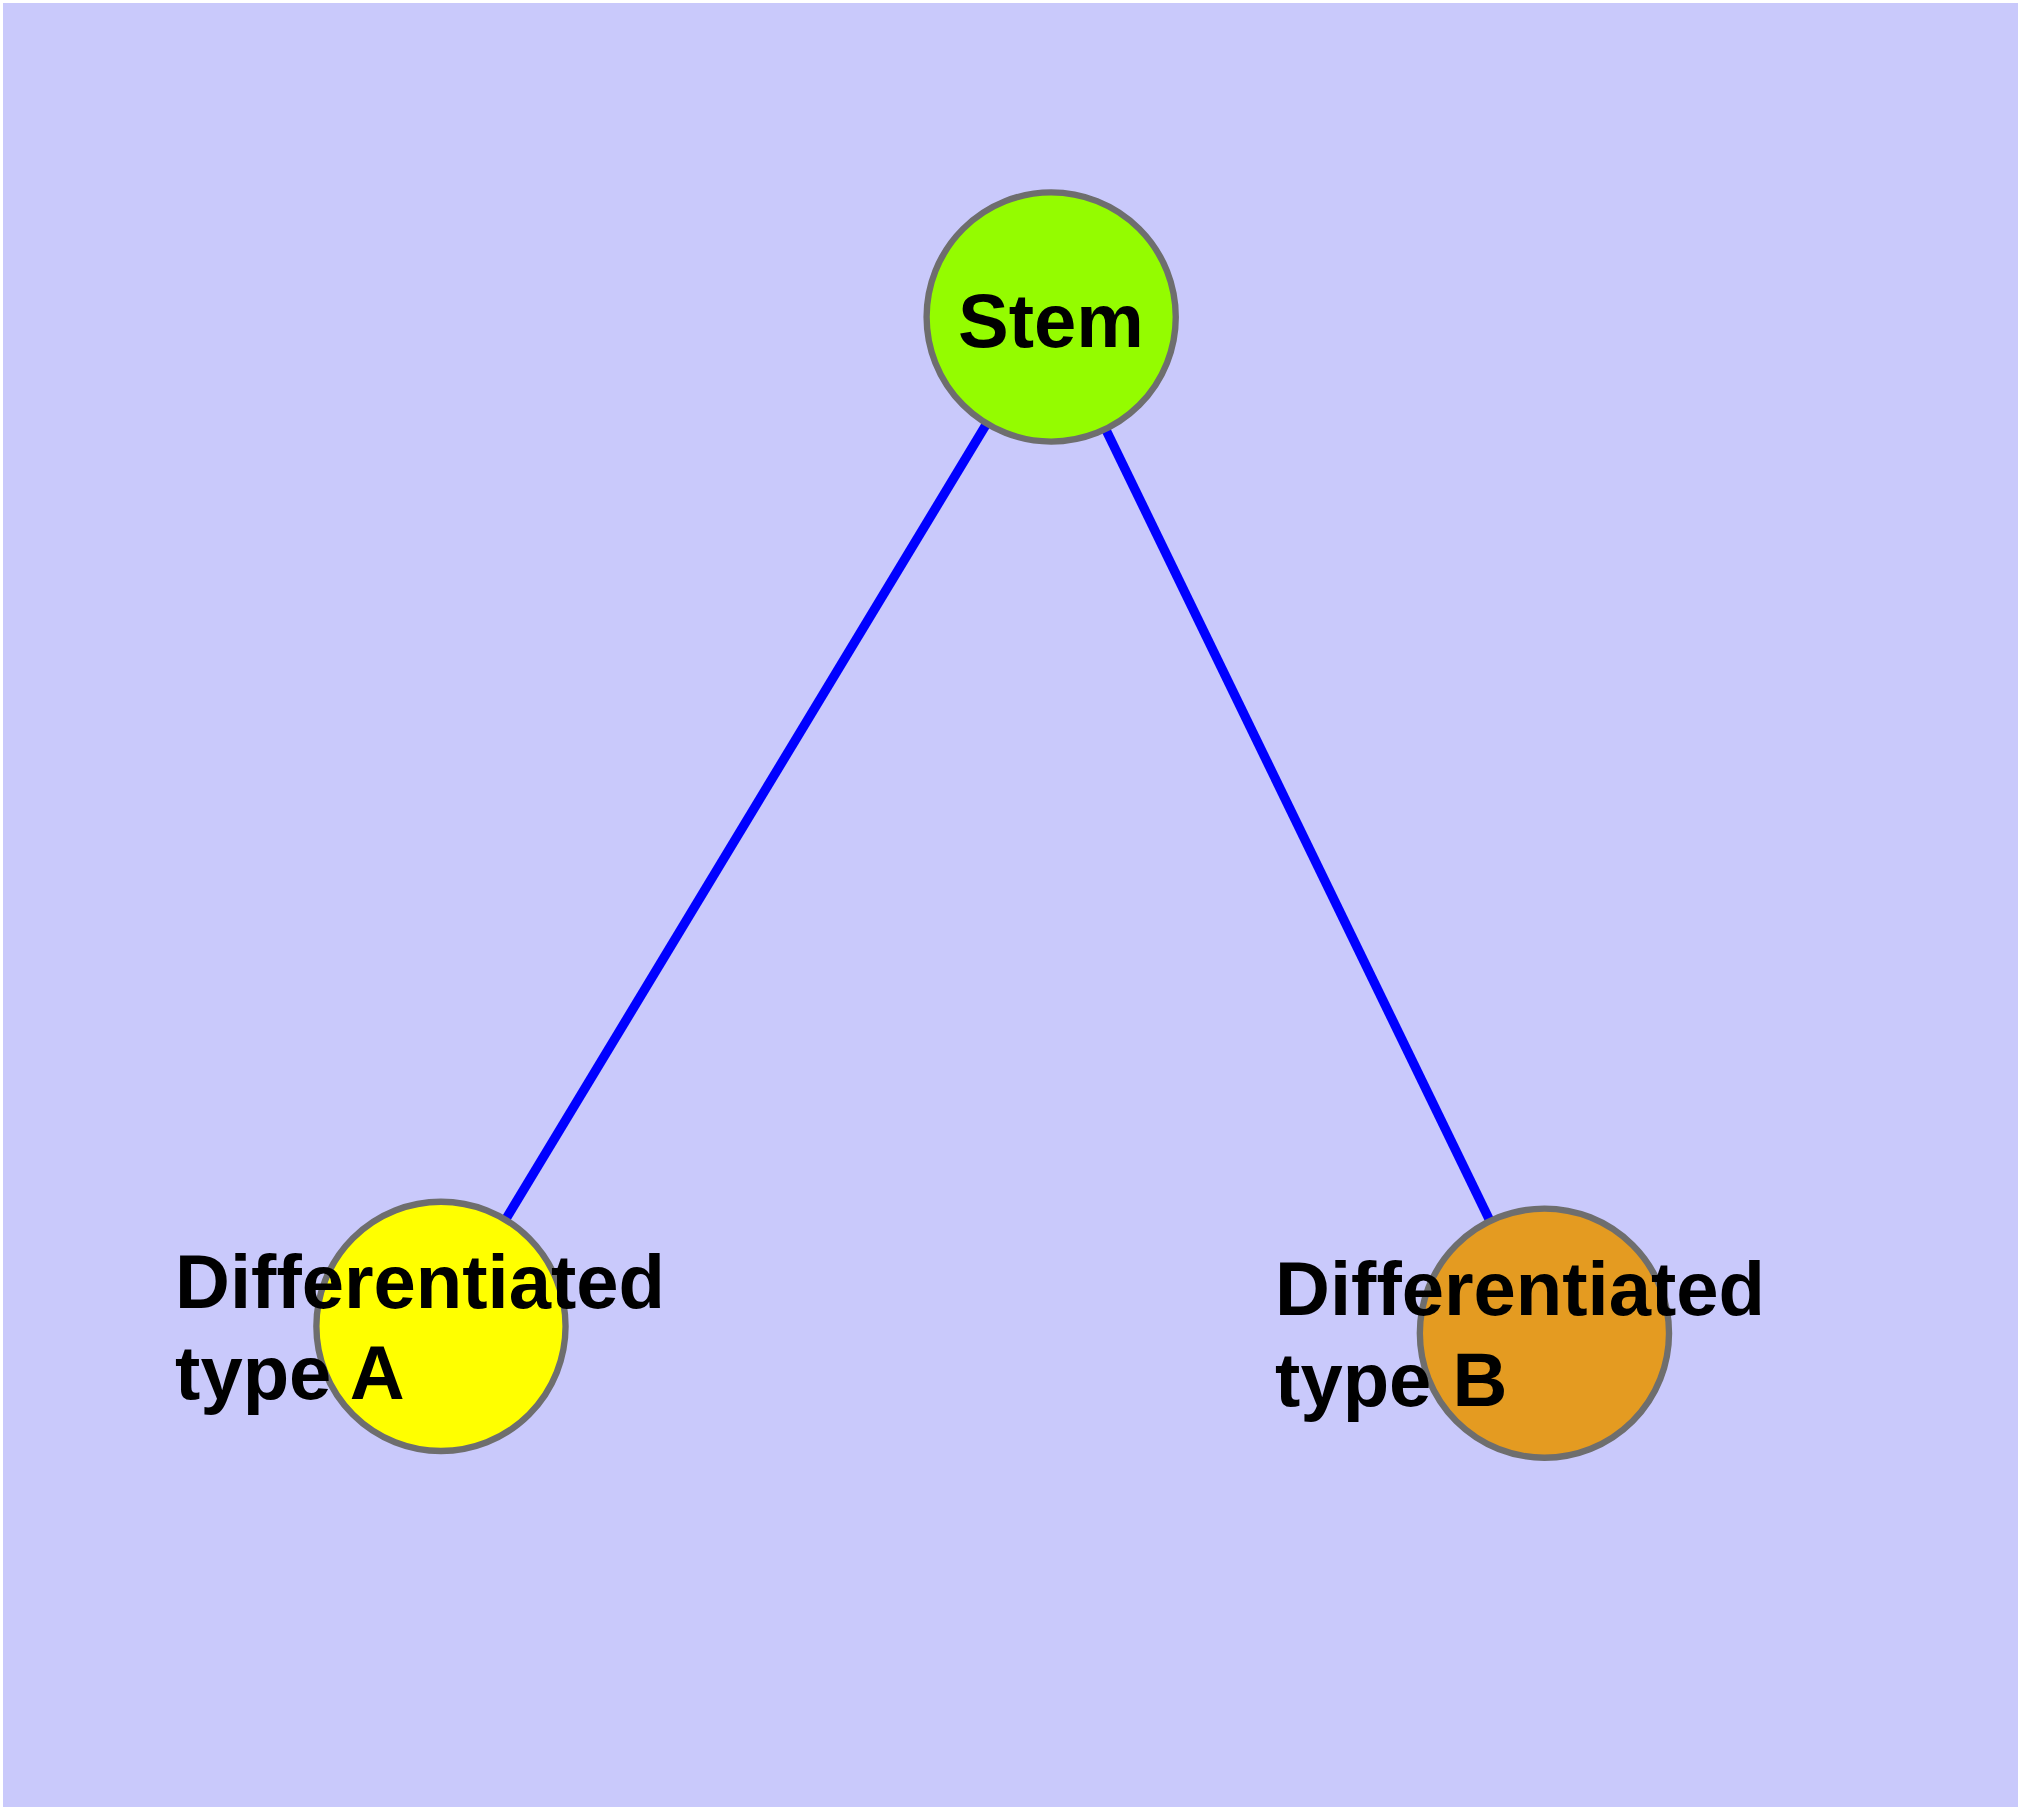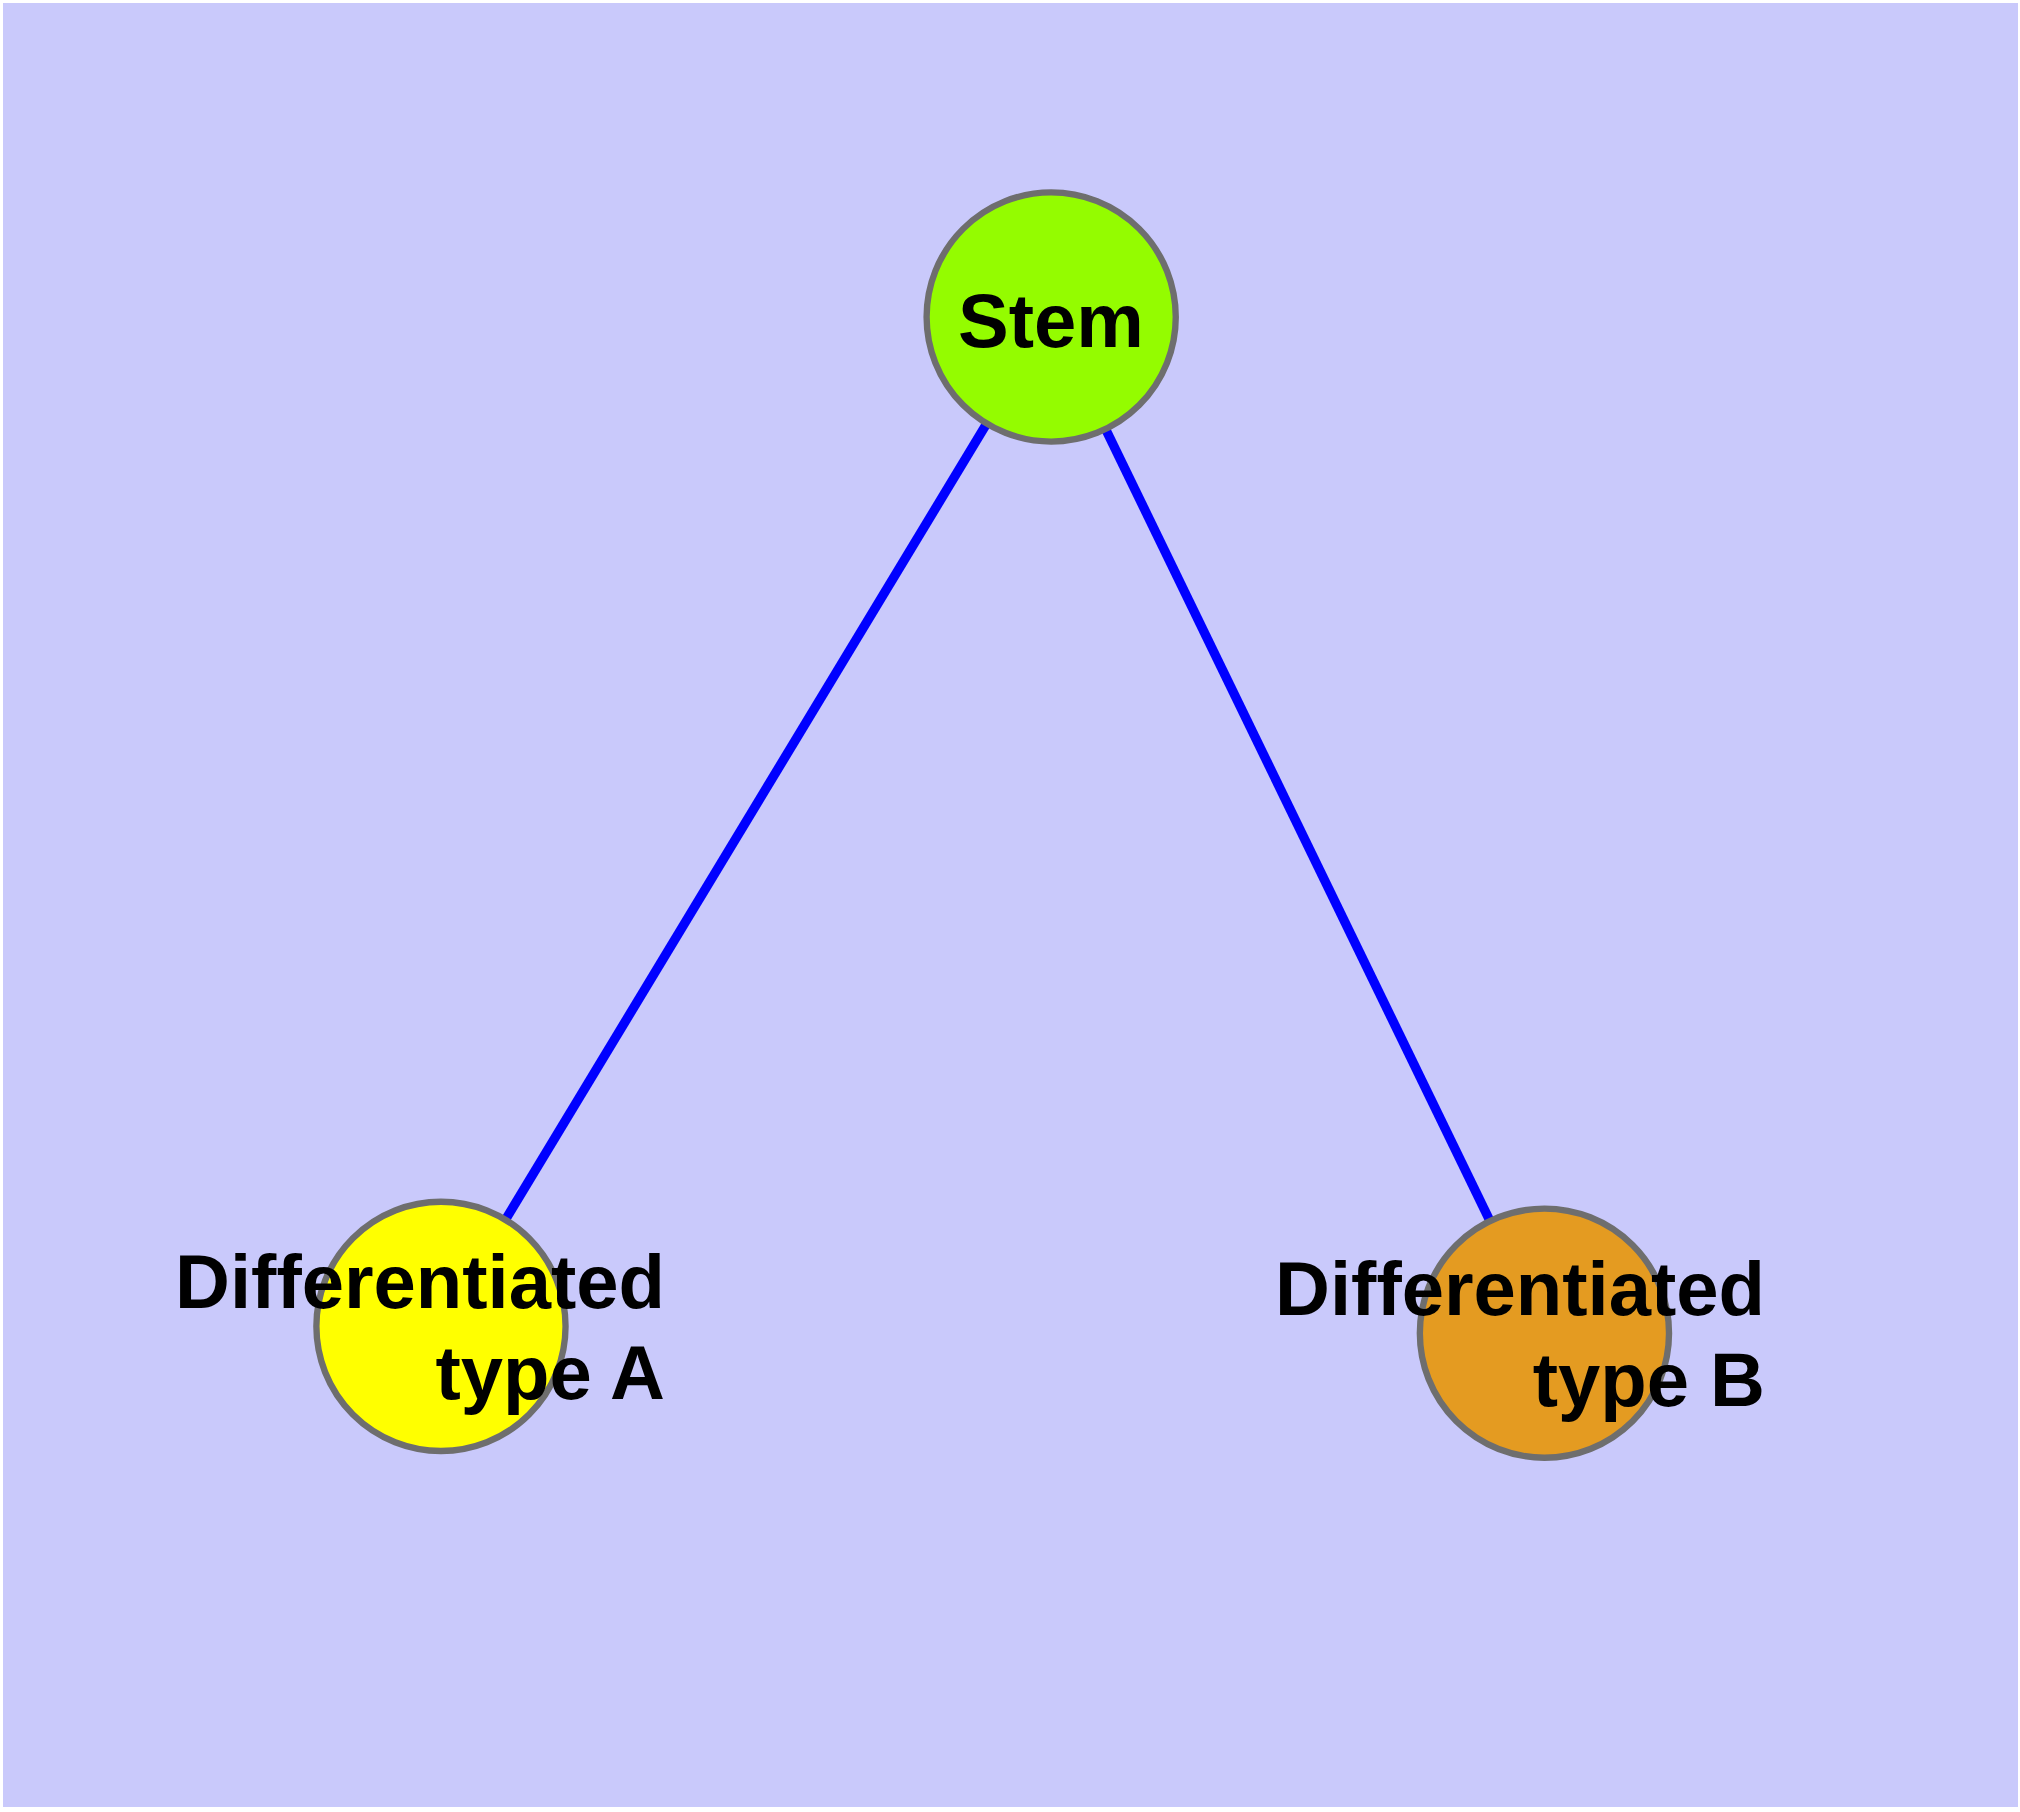--- a/index.html
+++ b/index.html
@@ -30,21 +30,21 @@
     width: 2021px;
     height: 1812px;
     display: block;
   }
   .node-label {
     position: absolute;
     transform: translate(-50%, -50%);
     font-weight: bold;
     font-size: 76px;
     line-height: 91px;
-    text-align: right;
+    text-align: left;
     white-space: pre-line;
     letter-spacing: 0px;
     pointer-events: none;
   }
 </style>
 </head>
 <body>
 
 <div class="page">
 

